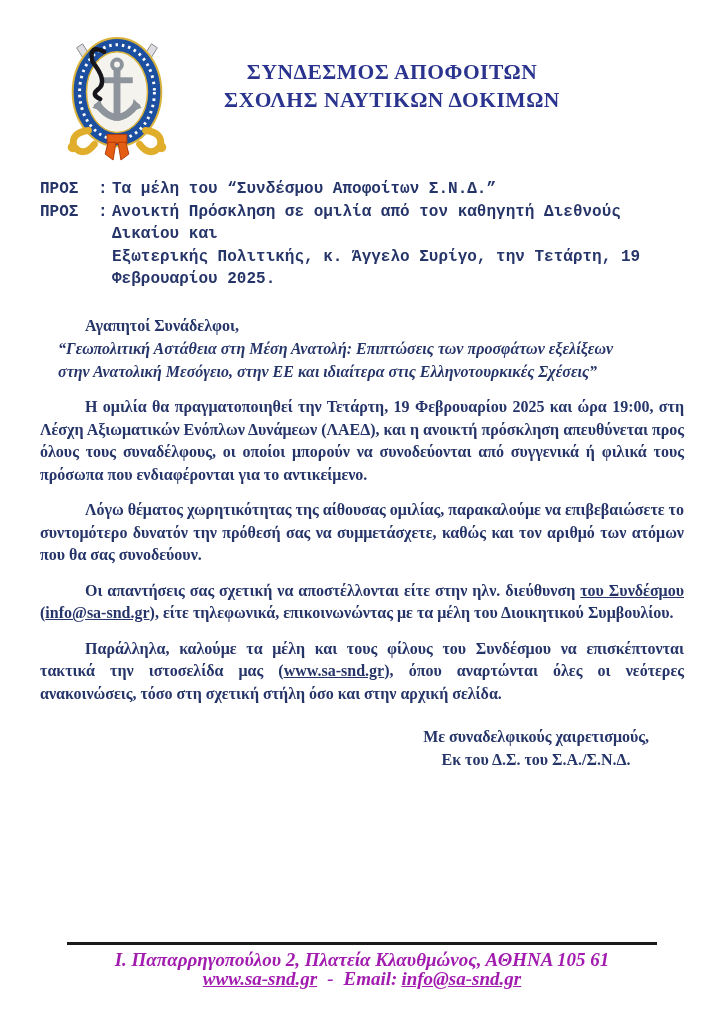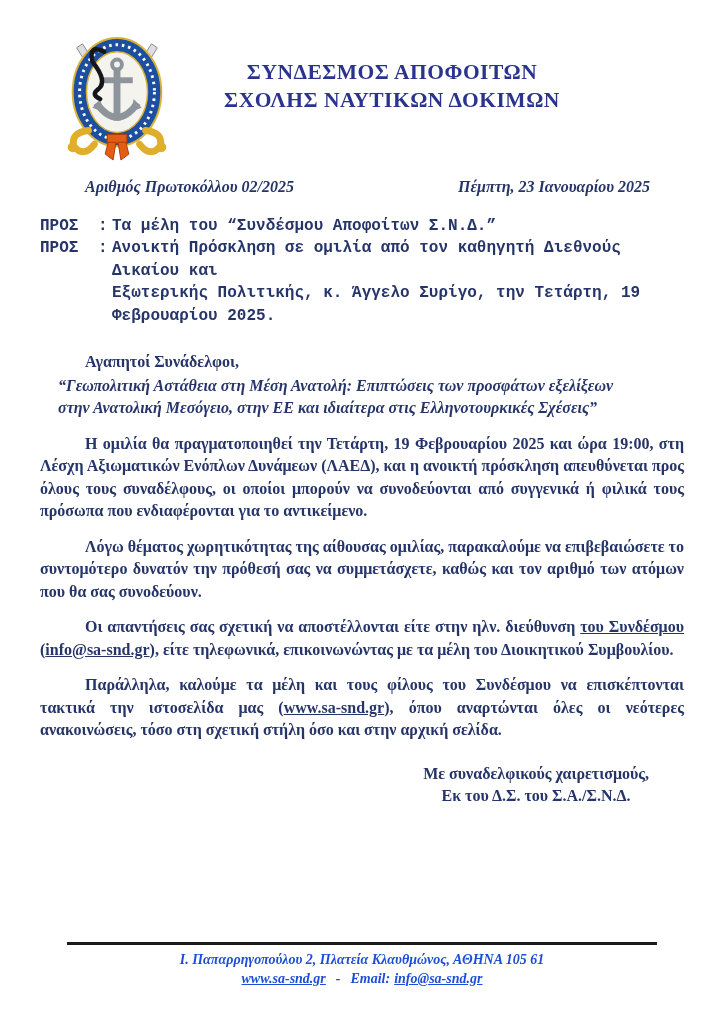--- a/index.html
+++ b/index.html
@@ -24,21 +24,21 @@
   .row .lbl{width:58px;flex:0 0 58px;}
   .row .colon{width:14px;flex:0 0 14px;}
   .row .txt{flex:1;}
   .salutation{margin-top:24px;padding-left:45px;}
   p.body-p{margin:13px 0 0 0;text-align:justify;text-indent:45px;}
   .quote{margin:1px 18px 0 18px;font-style:italic;}
   .link{text-decoration:underline;color:inherit;cursor:pointer;}
   .closing{margin:21px 35px 0 auto;width:fit-content;text-align:center;}
   .page-footer{position:absolute;left:0;right:0;top:942px;text-align:center;}
   .footer-rule{width:590px;height:3px;background:#1b1b1b;margin:0 auto;}
-  .footer-text{margin-top:5px;font-style:italic;font-size:14px;line-height:19px;color:#1d4ed8;}
+  .footer-text{margin-top:5px;font-style:italic;font-size:19px;line-height:19px;color:#a21caf;}
   .footer-sep{display:inline-block;margin:0 10px;}
   .footer-email-label{margin-right:4px;}
 </style>
 </head>
 <body>
 
 <div class="page">
 
   <header class="letterhead">
     <svg class="logo" width="128" height="130" viewBox="0 0 130 132" aria-hidden="true">
@@ -78,24 +78,20 @@
       </g>
     </svg>
     <div class="org-title">
       <div>ΣΥΝΔΕΣΜΟΣ ΑΠΟΦΟΙΤΩΝ</div>
       <div>ΣΧΟΛΗΣ ΝΑΥΤΙΚΩΝ ΔΟΚΙΜΩΝ</div>
     </div>
   </header>
 
   <div class="content">
 
-    <div class="meta">
-      <span>Αριθμός Πρωτοκόλλου 02/2025</span>
-      <span>Πέμπτη, 23 Ιανουαρίου 2025</span>
-    </div>
 
     <div class="rows">
       <div class="row">
         <span class="lbl">ΠΡΟΣ</span>
         <span class="colon">:</span>
         <span class="txt">Τα μέλη του “Συνδέσμου Αποφοίτων Σ.Ν.Δ.”</span>
       </div>
       <div class="row">
         <span class="lbl">ΠΡΟΣ</span>
         <span class="colon">:</span>

